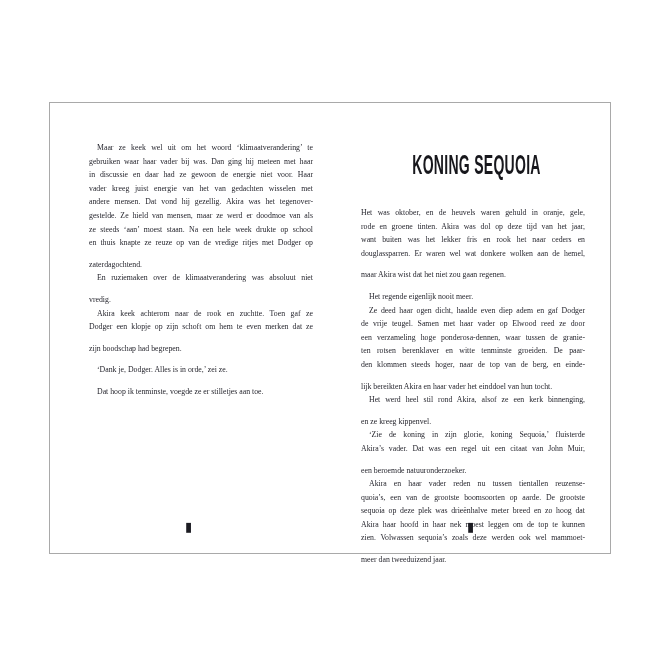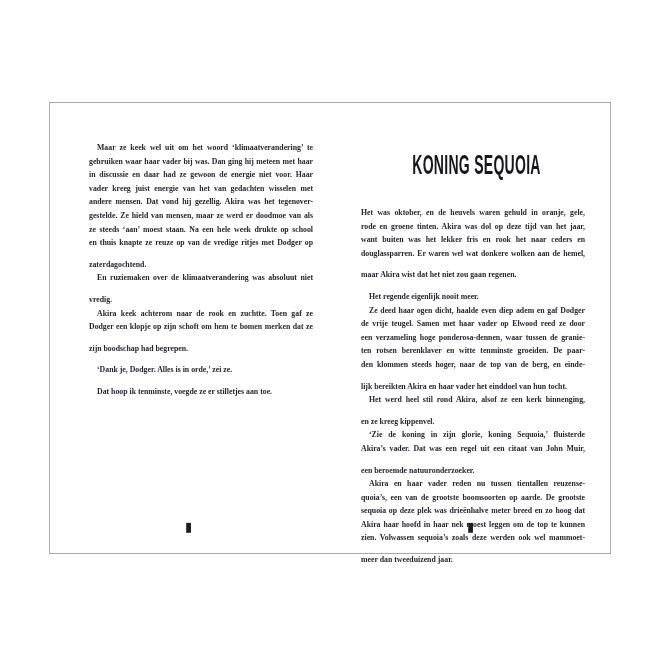--- a/index.html
+++ b/index.html
@@ -32,21 +32,21 @@
   .col-right { left: 303px; top: 38px; height: 400px; }
   .line {
     text-align: justify;
     text-align-last: justify;
     white-space: nowrap;
     height: 13.6px;
     overflow: visible;
   }
   .line.last   { text-align-last: left; margin-top: 8px; }
   .line.indent { text-indent: 8px; }
-  .para { margin: 0; font-weight: bold; }
+  .para { margin: 0; }
   .chapter-title {
     position: absolute;
     top: 11px;
     left: 0;
     width: 224px;
     text-align: right;
     height: 30px;
   }
   .title-inner {
     display: inline-block;
@@ -94,21 +94,21 @@
           <div class="line">ze steeds ‘aan’ moest staan. Na een hele week drukte op school</div>
           <div class="line">en thuis knapte ze reuze op van de vredige ritjes met Dodger op</div>
           <div class="line last">zaterdagochtend.</div>
         </div>
         <div class="para">
           <div class="line indent">En ruziemaken over de klimaatverandering was absoluut niet</div>
           <div class="line last">vredig.</div>
         </div>
         <div class="para">
           <div class="line indent">Akira keek achterom naar de rook en zuchtte. Toen gaf ze</div>
-          <div class="line">Dodger een klopje op zijn schoft om hem te bomen merken dat ze</div>
+          <div class="line">Dodger een klopje op zijn schoft om hem te even merken dat ze</div>
           <div class="line last">zijn boodschap had begrepen.</div>
         </div>
         <div class="para">
           <div class="line indent last">‘Dank je, Dodger. Alles is in orde,’ zei ze.</div>
         </div>
         <div class="para">
           <div class="line indent last">Dat hoop ik tenminste, voegde ze er stilletjes aan toe.</div>
         </div>
       </div>
   </div>

